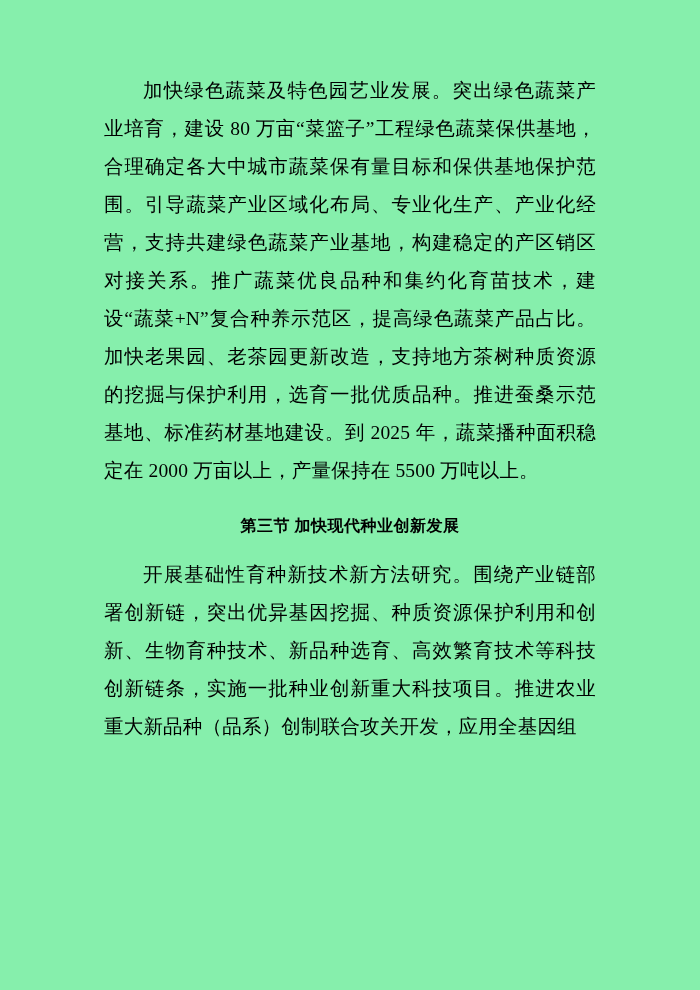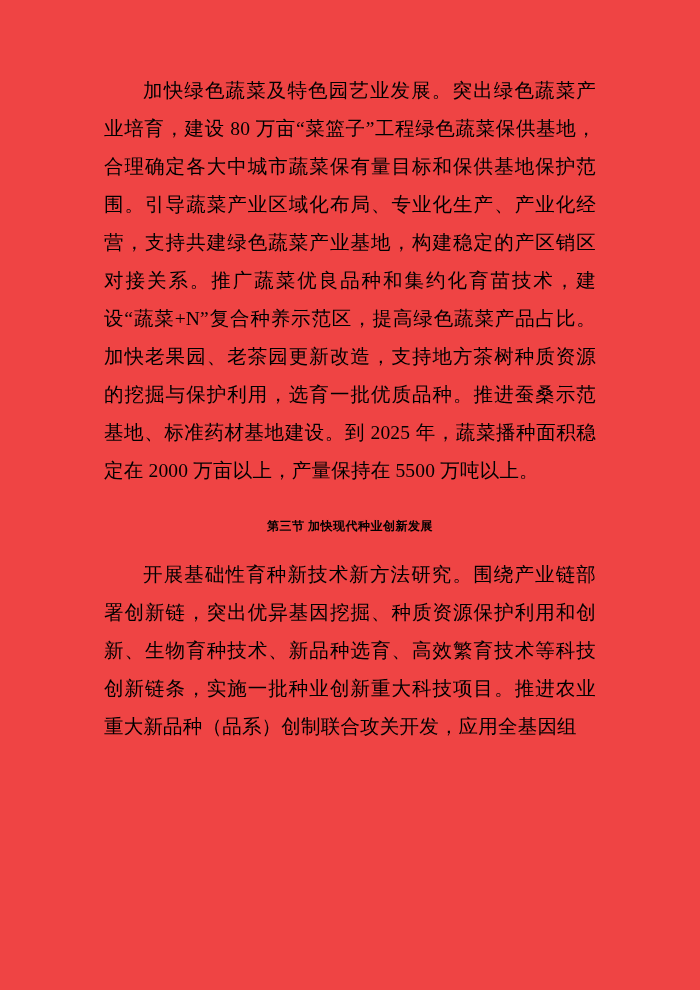--- a/index.html
+++ b/index.html
@@ -14,41 +14,41 @@
     color: #000000;
     position: relative;
     overflow: hidden;
   }
   .page {
     position: absolute;
     left: 0;
     top: 0;
     width: 700px;
     height: 990px;
-    background: #ef4444;
+    background: #86efac;
     box-sizing: border-box;
     padding: 72px 104px 60px 104px;
   }
   .doc-body {
     width: 492px;
     margin: 0 auto;
   }
   p.para {
     margin: 0 0 0 0;
     font-size: 19.5px;
     line-height: 38px;
     text-align: justify;
     text-justify: inter-ideograph;
     text-indent: 2em;
     letter-spacing: 0.2px;
     font-family: "Liberation Serif", "DejaVu Serif", serif;
   }
   h2.section-heading {
     margin: 16px 0 10px 0;
-    font-size: 12px;
+    font-size: 16px;
     line-height: 40px;
     text-align: center;
     font-weight: bold;
     letter-spacing: 0.5px;
     font-family: "Liberation Serif", "DejaVu Serif", serif;
   }
 </style>
 </head>
 <body>
 

